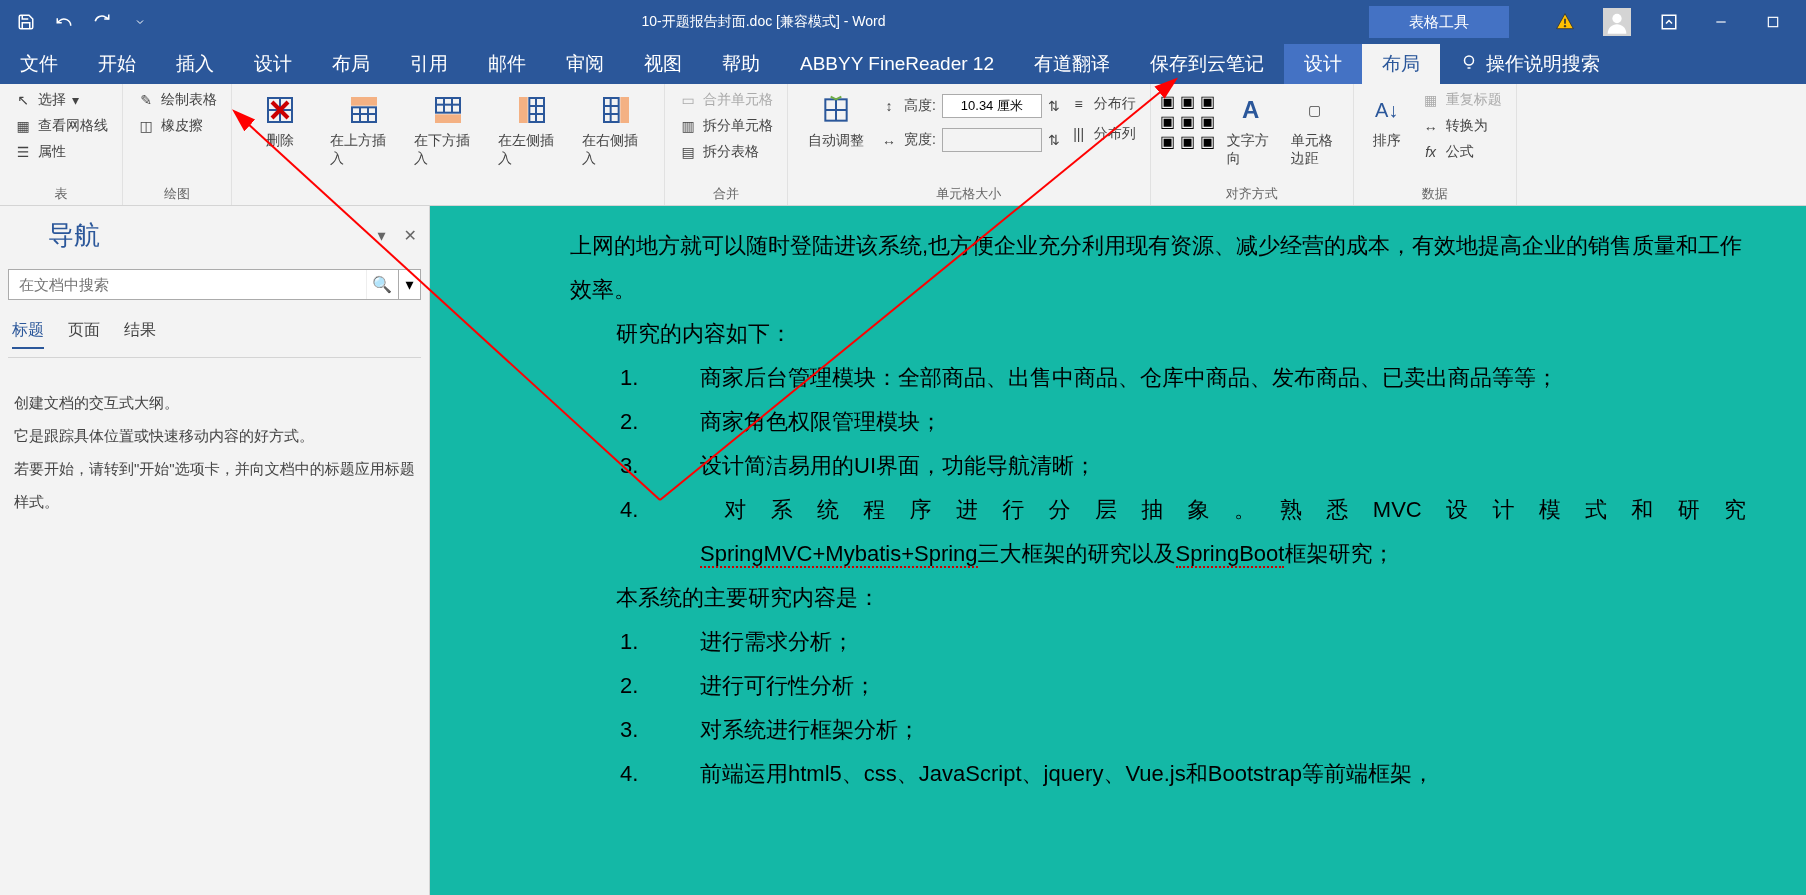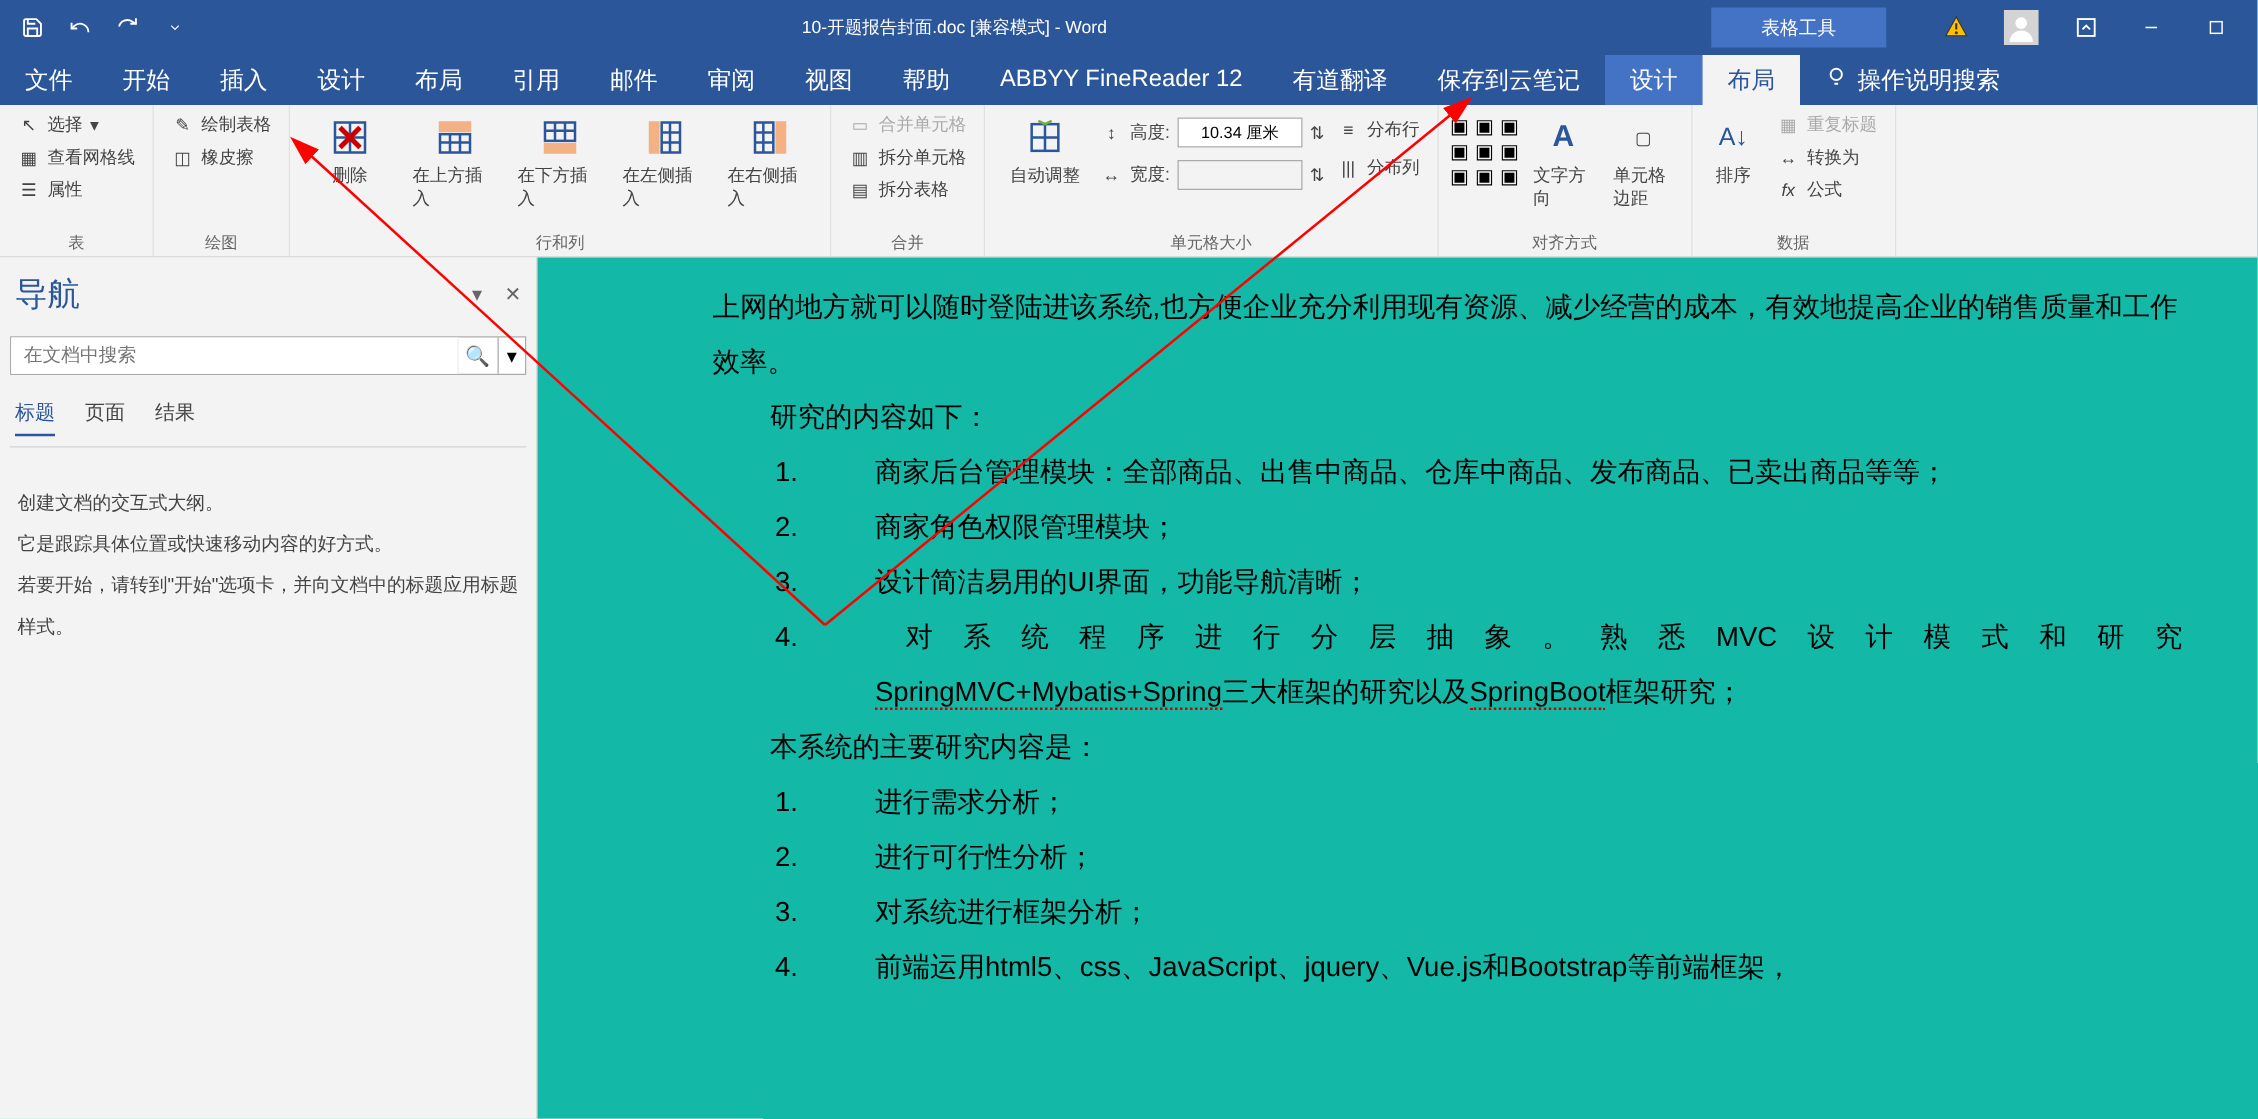--- a/index.html
+++ b/index.html
@@ -34,21 +34,21 @@
 .ribbon-icon-sm { width: 18px; height: 18px; display: flex; align-items: center; justify-content: center; }
 .size-row { display: flex; align-items: center; gap: 6px; font-size: 14px; color: #444; padding: 2px 0; }
 .size-input { width: 100px; height: 24px; border: 1px solid #ababab; background: #fff; text-align: center; font-size: 13px; }
 
 
 .main { display: flex; height: calc(895px - 44px - 40px - 122px); }
 
 
 .navpane { width: 430px; background: #f3f3f3; border-right: 1px solid #d4d4d4; display: flex; flex-direction: column; padding: 12px 8px; }
 .nav-title-row { display: flex; align-items: center; justify-content: space-between; padding: 0 4px 16px; }
-.nav-title { font-size: 26px; color: #2b579a; }
+.nav-title { font-size: 26px; color: #2b579a; margin-left: 36px; }
 .nav-search { display: flex; border: 1px solid #ababab; background: #fff; margin-bottom: 12px; }
 .nav-search input { flex: 1; border: none; padding: 6px 10px; font-size: 15px; outline: none; }
 .nav-search-btn { width: 32px; display: flex; align-items: center; justify-content: center; color: #2b579a; border-left: 1px solid #eee; }
 .nav-search-dd { width: 22px; display: flex; align-items: center; justify-content: center; border-left: 1px solid #ababab; }
 .nav-tabs { display: flex; gap: 24px; padding: 8px 4px; font-size: 16px; color: #444; border-bottom: 1px solid #d4d4d4; }
 .nav-tab.active { color: #2b579a; border-bottom: 2px solid #2b579a; padding-bottom: 6px; }
 .nav-body { padding: 28px 6px; font-size: 15px; color: #444; line-height: 2.2; }
 
 
 .docarea { flex: 1; background: #14b8a6; position: relative; overflow: hidden; }
@@ -249,21 +249,20 @@
               <rect x="3" y="3" width="11" height="18"></rect>
               <line x1="8" y1="3" x2="8" y2="21"></line>
               <line x1="3" y1="9" x2="14" y2="9"></line>
               <line x1="3" y1="15" x2="14" y2="15"></line>
               <rect x="16" y="3" width="5" height="18" fill="#f4b183" stroke="#f4b183"></rect>
             </svg>
           </span>
           <span>在右侧插入</span>
         </div>
     </div>
-    <div class="ribbon-group-label">行和列</div>
   </div>
 
   <div class="ribbon-group">
     <div class="ribbon-group-content">
       <div class="ribbon-col">
         <div class="ribbon-btn-small" style="color:#aaa">
             <span class="ribbon-icon-sm">▭</span>
             <span>合并单元格</span>
           </div>
         <div class="ribbon-btn-small">

